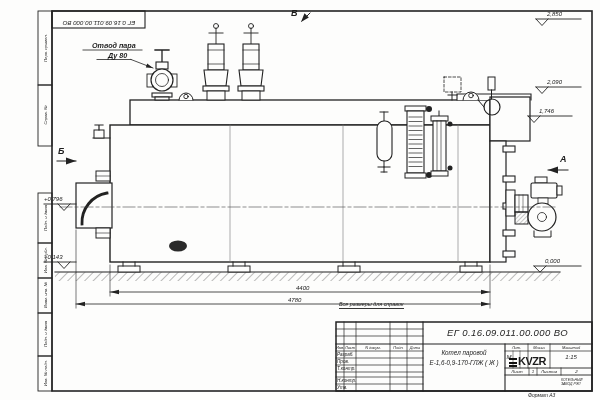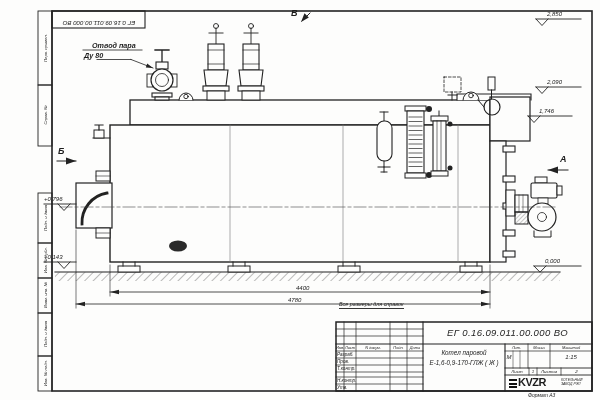--- a/index.html
+++ b/index.html
@@ -19,21 +19,21 @@
   .vlab{position:absolute;font-size:4.2px;font-style:italic;white-space:nowrap;
         transform:translate(-50%,-50%) rotate(-90deg);}
   
   .tb{position:absolute;font-style:italic;line-height:1;}
   .c{text-align:center;}
   .docnum{left:423px;top:322px;width:169px;height:22px;display:flex;align-items:center;
           justify-content:center;font-size:9.5px;letter-spacing:.4px;}
   .hdr{font-size:3.9px;}
   .rowlab{font-size:4.6px;}
   .pname{left:423px;width:82px;text-align:center;font-size:6.3px;}
-  .logo{left:509px;top:377px;font-size:11px;font-weight:bold;font-style:normal;
+  .logo{left:509px;top:356px;font-size:11px;font-weight:bold;font-style:normal;
         letter-spacing:-0.5px;display:flex;align-items:center;gap:1px;}
   .logo-bars{display:inline-block;width:8px;height:10px;
              background:repeating-linear-gradient(0deg,#111 0 2px,transparent 2px 3.4px);}
   .company{left:561px;top:378px;font-size:3.4px;line-height:1.3;font-style:italic;}
 </style>
 </head>
 <body>
 
 <div class="sheet">
 
@@ -257,21 +257,21 @@
 
   <div class="vlab" style="left:45px;top:48px">Перв. примен.</div>
   <div class="vlab" style="left:45px;top:115px">Справ. №</div>
   <div class="vlab" style="left:45px;top:218px">Подп. и дата</div>
   <div class="vlab" style="left:45px;top:260px">Инв. № дубл.</div>
   <div class="vlab" style="left:45px;top:295px">Взам. инв. №</div>
   <div class="vlab" style="left:45px;top:334px">Подп. и дата</div>
   <div class="vlab" style="left:45px;top:373px">Инв. № подл.</div>
 
   <div class="txt t7" style="left:92px;top:42px">Отвод пара</div>
-  <div class="txt t7" style="left:84px;top:52px">Ду 80</div>
+  <div class="txt t7" style="left:108px;top:52px">Ду 80</div>
 
   <div class="txt view" style="left:291px;top:9px">В</div>
   <div class="txt view" style="left:58px;top:147px">Б</div>
   <div class="txt view" style="left:560px;top:155px">А</div>
 
   <div class="txt t6" style="left:547px;top:11px">2,850</div>
   <div class="txt t6" style="left:547px;top:79px">2,090</div>
   <div class="txt t6" style="left:539px;top:108px">1,746</div>
   <div class="txt t6" style="left:545px;top:258px">0,000</div>
   <div class="txt t6" style="left:44px;top:196px">+0,796</div>

